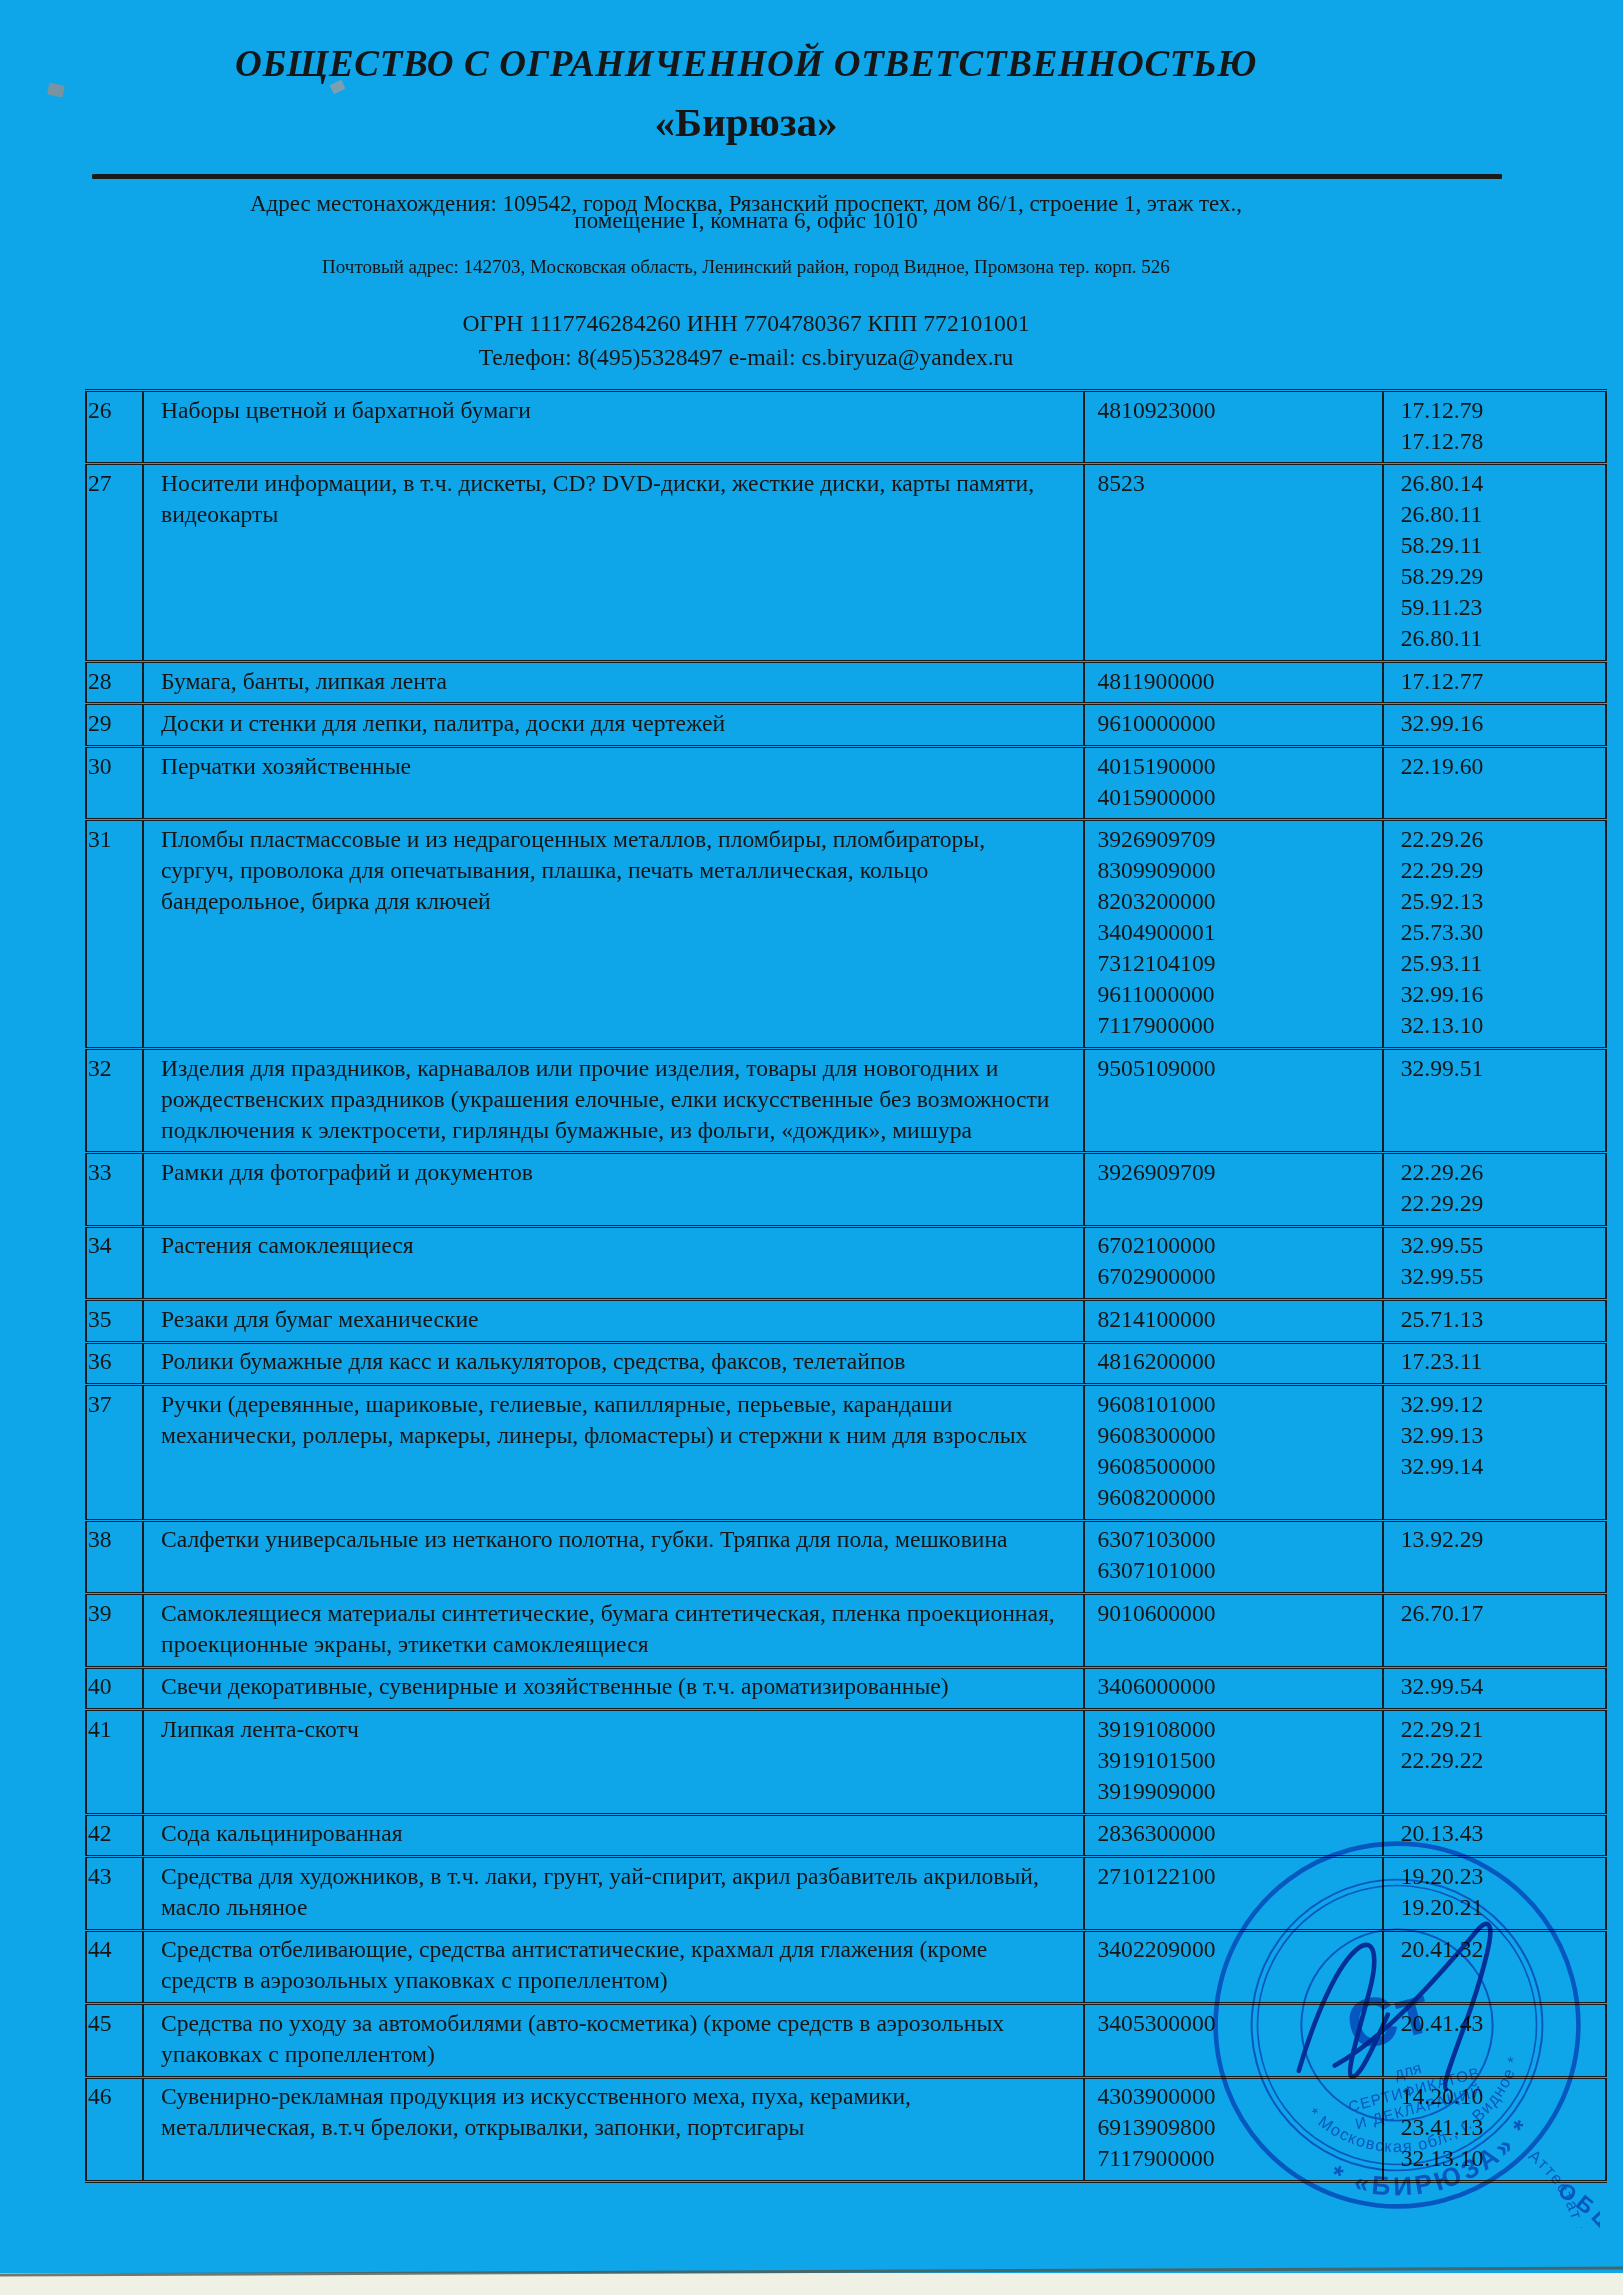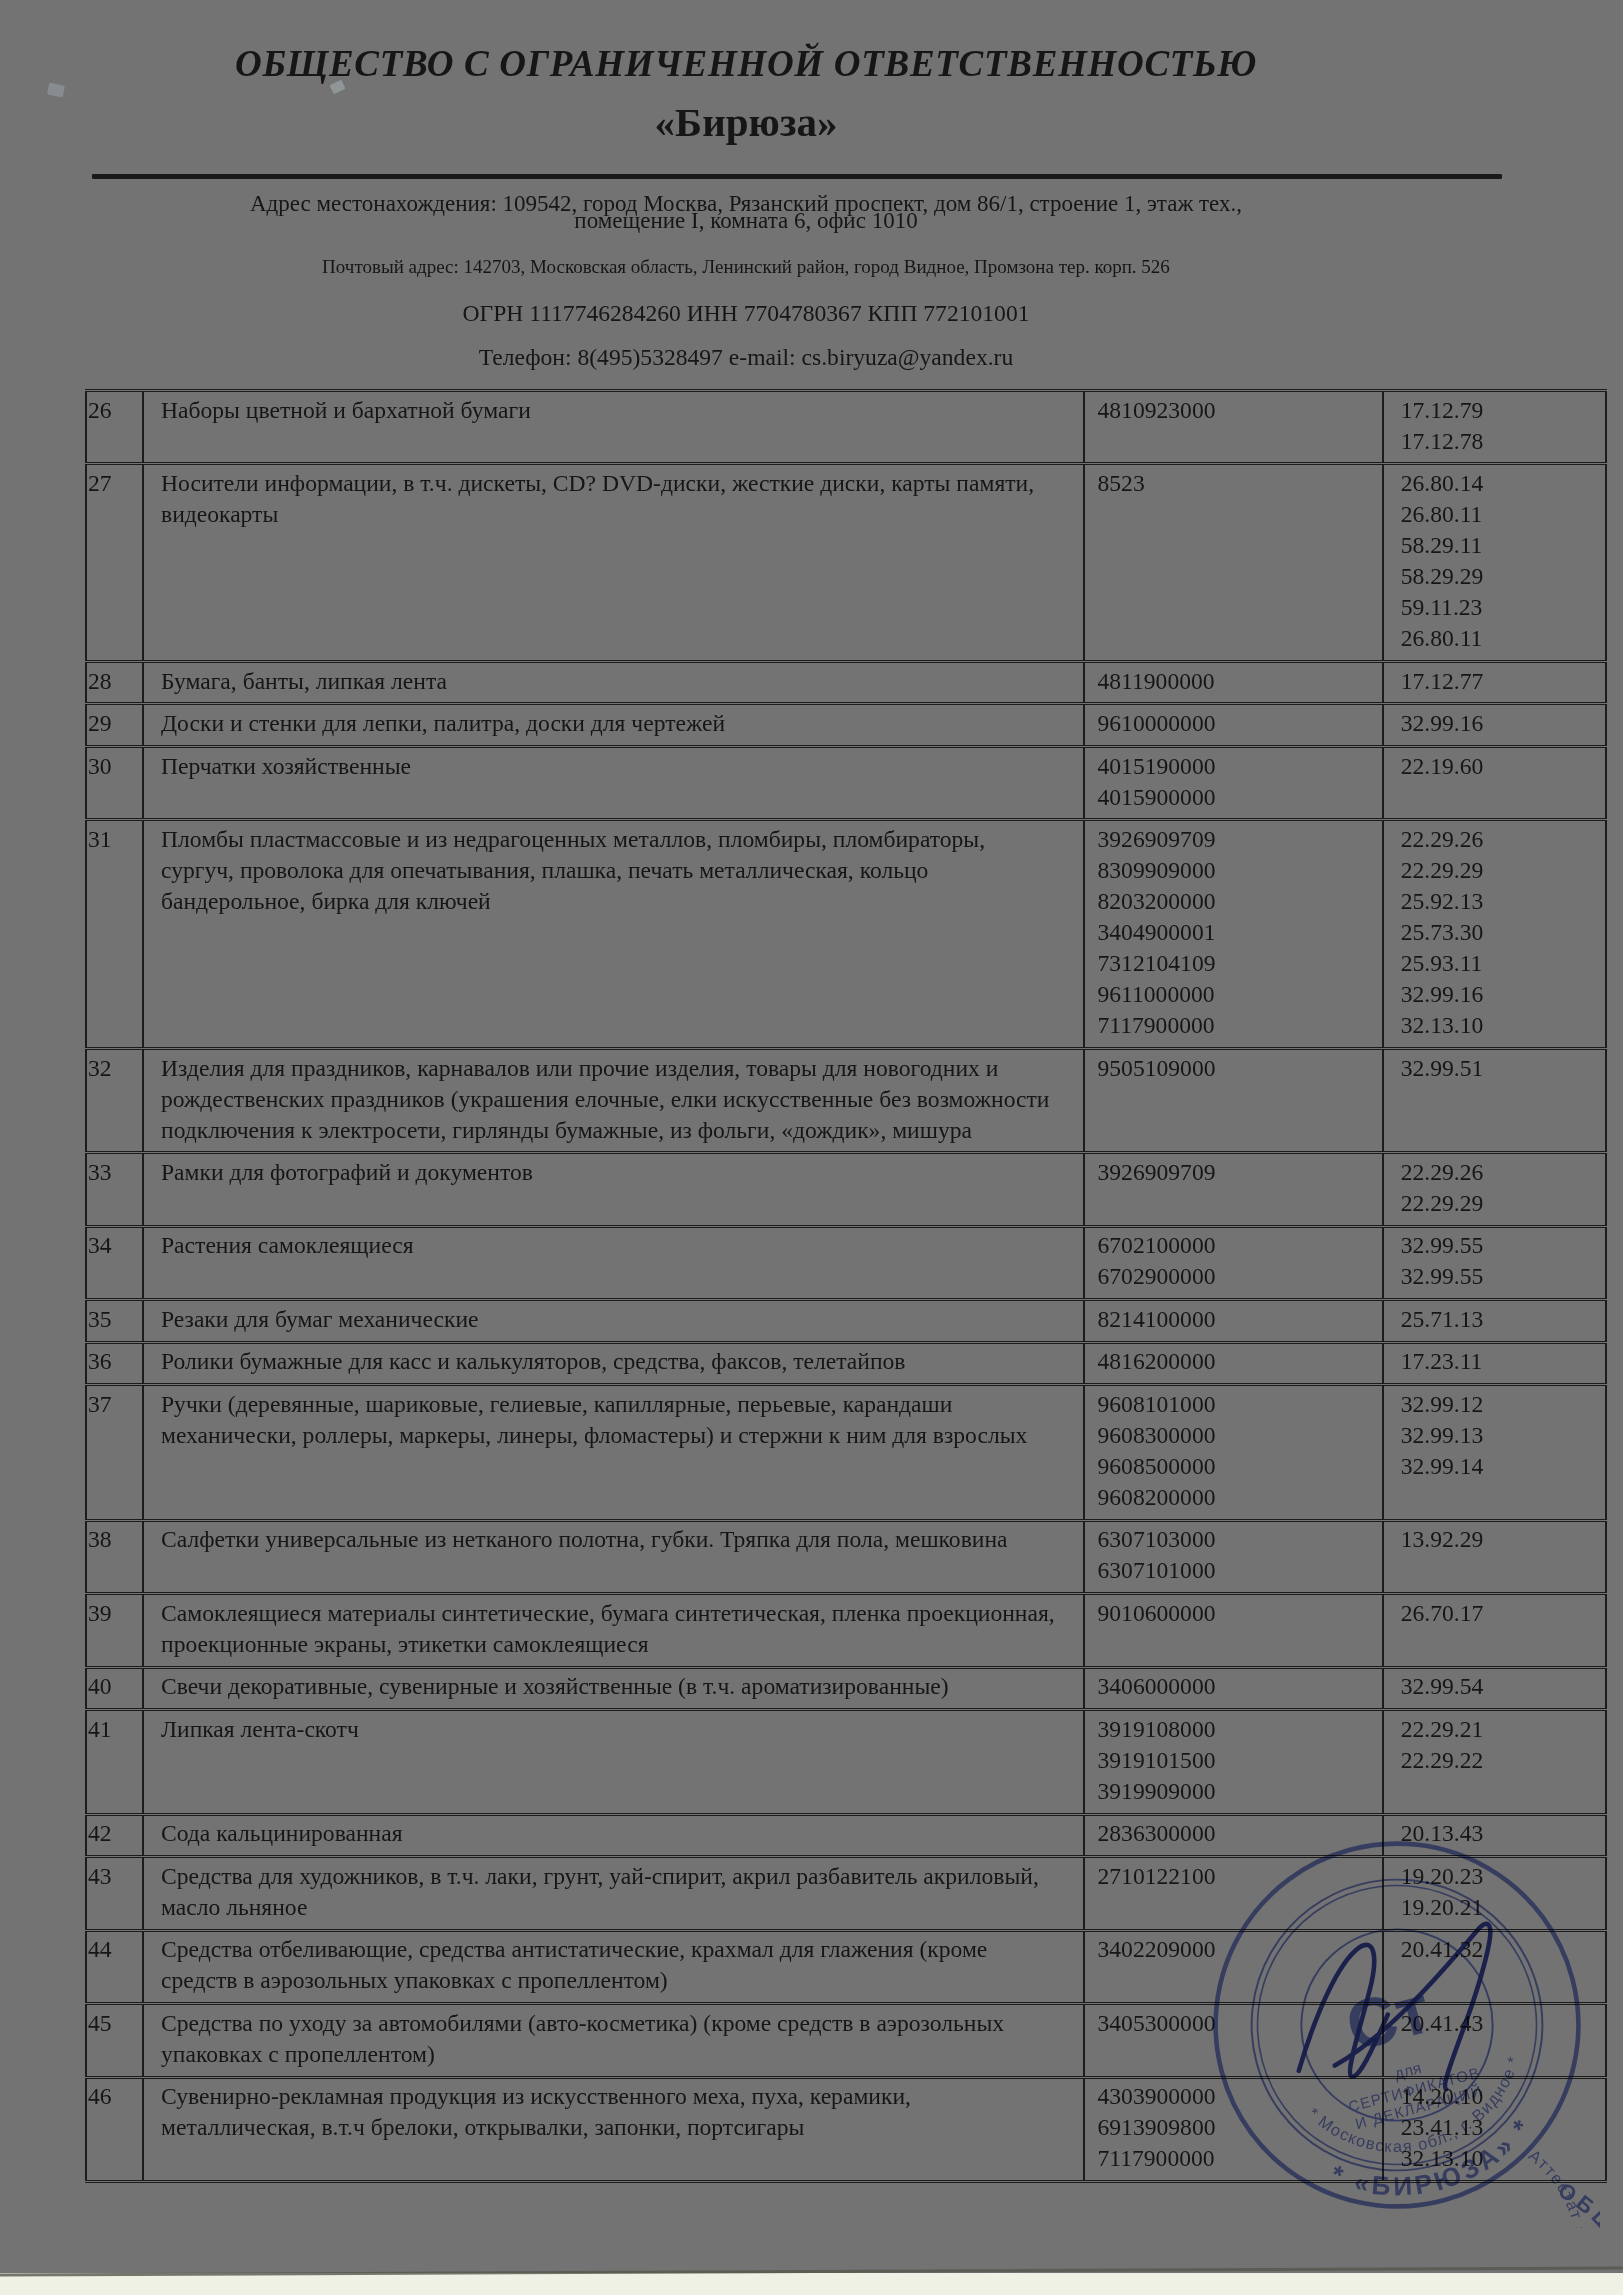--- a/index.html
+++ b/index.html
@@ -1,33 +1,33 @@
 <!DOCTYPE html>
 <html style="font-size:10.5px"><head>
 <meta charset="utf-8">
 <style>
   html,body { margin:0; padding:0; background:#e8e8e8; }
   .page {
     position:relative;
     width:1623px; height:2295px;
-    background:#737373;
+    background:#0ea5e9;
     font-family:"Liberation Serif", "DejaVu Serif", serif;
     color:#161616;
     overflow:hidden;
   }
   
   .header-wrap { position:absolute; left:0; top:0; width:1492px; }
   .header-wrap > div { position:absolute; width:100%; text-align:center; white-space:nowrap; }
   .company-type { top:42px;  font-size:37px; font-weight:bold; font-style:italic; letter-spacing:0.7px; }
   .company-name { top:98px; font-size:41px; font-weight:bold; }
   .title-rule { position:absolute; left:92px; top:174px; width:1410px; height:5.2px; background:#1a1a1a; border-radius:1.3px; }
   .addr1 { top:191px; font-size:23px; }
   .addr2 { top:208px; font-size:23px; }
   .addr3 { top:256px; font-size:19px; }
-  .regline { top:300px; font-size:23.6px; }
+  .regline { top:310px; font-size:23.6px; }
   .contactline { top:344px; font-size:23.6px; }
 
   
   table.products {
     position:absolute; left:85px; top:389px;
     width:1427px;
     border-collapse:collapse; table-layout:fixed;
   }
   table.products td {
     border-top:3.9px double #1c1c1c;

